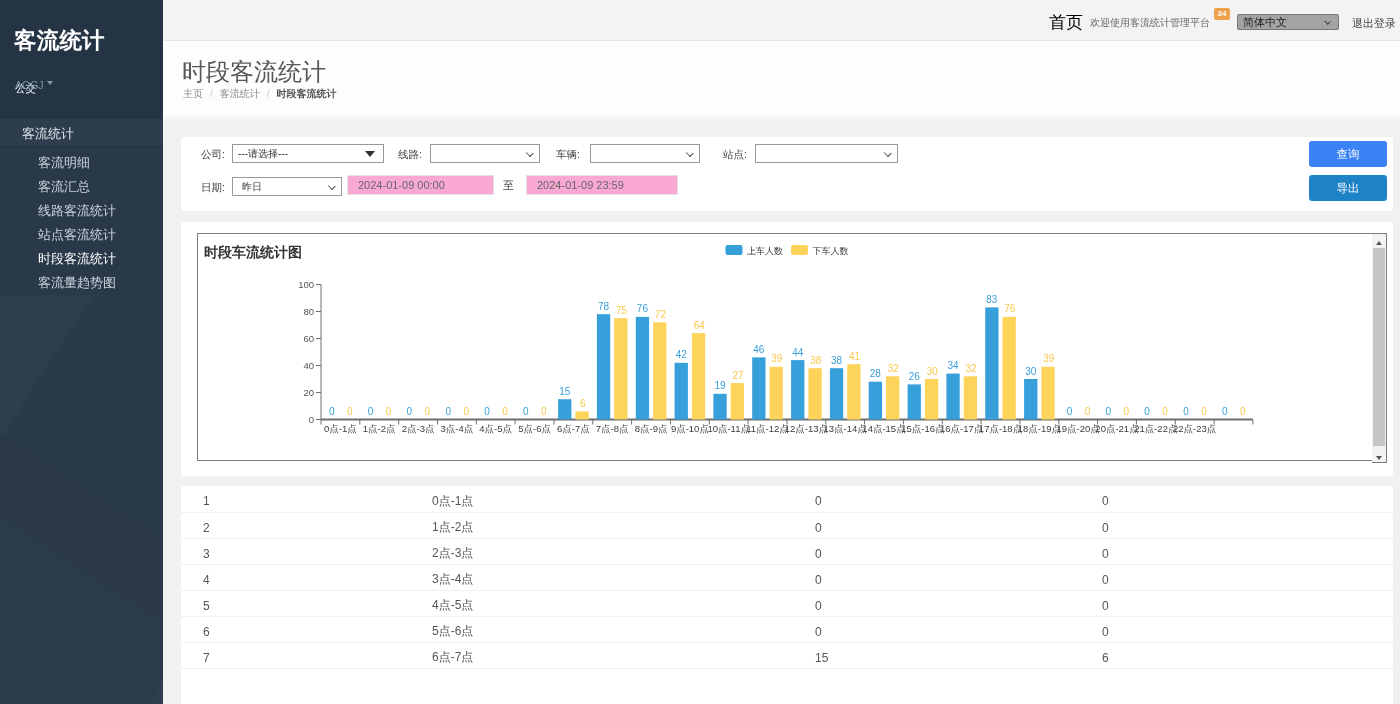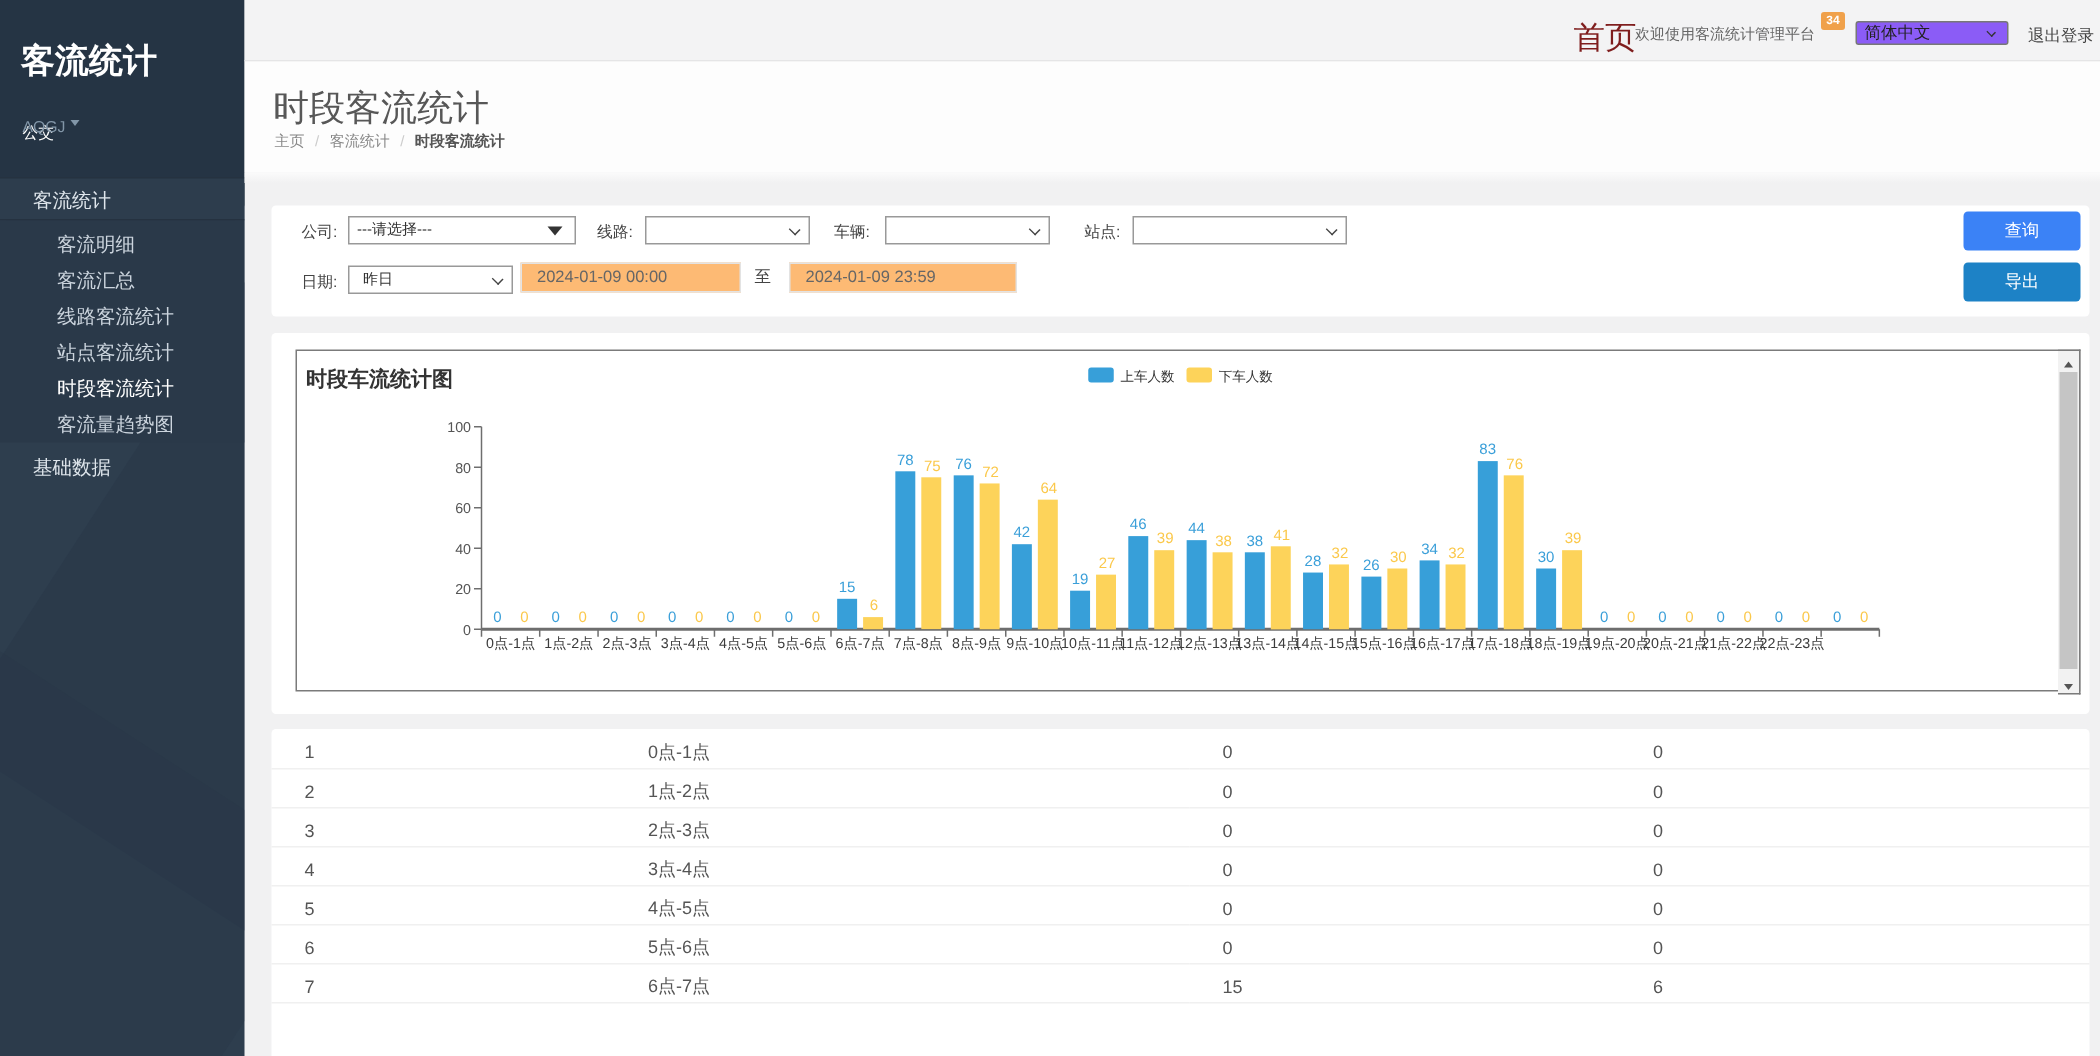--- a/index.html
+++ b/index.html
@@ -16,43 +16,43 @@
 #org2{position:absolute;left:15px;top:79px;font-size:10.5px;color:#8296a8}
 #org2 .car{display:inline-block;margin-left:3px;width:0;height:0;border:3.5px solid transparent;border-top:4.5px solid #8296a8;vertical-align:1px}
 #menu{position:absolute;left:0;top:118px;width:163px}
 .mhead{height:29px;line-height:29px;padding-left:22px;font-size:13px;color:#dfe6ec;background:#2d3d4d;border-top:1px solid #253240;border-bottom:1px solid #253240}
 .msub{background:#2a3949;padding:4px 0 0}
 .msub a{display:block;height:24px;line-height:24px;padding-left:38px;font-size:13px;color:#ccd5de}
 .msub a.on{color:#fff}
 .msec{height:34px;line-height:34px;padding-left:22px;font-size:13px;color:#dfe6ec}
 
 #topbar{position:absolute;left:163px;top:0;width:1237px;height:41px;background:#f3f3f4;border-bottom:1px solid #e5e5e6}
-#tb-home{position:absolute;left:886px;top:11px;font-size:21px;color:#7f1d1d}
+#tb-home{position:absolute;left:886px;top:11px;font-size:17px;color:#000000}
 #tb-wel{position:absolute;left:927px;top:16px;font-size:10px;color:#666;white-space:nowrap}
 #tb-badge{position:absolute;left:1051px;top:8px;background:#f0a14b;color:#fff;font-size:8px;font-weight:bold;border-radius:2px;padding:1px 3.5px 2px;line-height:9px}
-#tb-sel{position:absolute;left:1074px;top:14px;width:102px;height:16px;background:#8b5cf6;border:1px solid #777;border-radius:2px;font-size:11px;color:#222;line-height:14px;padding-left:5px}
+#tb-sel{position:absolute;left:1074px;top:14px;width:102px;height:16px;background:#a3a3a3;border:1px solid #777;border-radius:2px;font-size:11px;color:#222;line-height:14px;padding-left:5px}
 #tb-sel .chev{position:absolute;right:8px;top:4px;width:5px;height:5px;border-right:1.4px solid #333;border-bottom:1.4px solid #333;transform:rotate(45deg) scale(1,.8)}
 #tb-out{position:absolute;left:1189px;top:16px;font-size:11px;color:#444;white-space:nowrap}
 
 #chead{position:absolute;left:163px;top:41px;width:1237px;height:74px;background:#fdfdfd}
 #chead h1{position:absolute;left:19px;top:15px;font-size:24px;font-weight:normal;color:#575757}
 #bc{position:absolute;left:20px;top:46px;font-size:10px;color:#888}
 #bc .sep{color:#ccc;margin:0 7px}
 #bc b{color:#555}
 #cshadow{position:absolute;left:163px;top:115px;width:1237px;height:7px;background:linear-gradient(#fbfbfb,#f1f1f2)}
 
 .card{position:absolute;left:181px;width:1212px;background:#fff;border-radius:3px}
 #card-filter{top:137px;height:74px}
 #card-chart{top:222px;height:254px}
 #card-table{top:486px;height:240px}
 
 .flabel{position:absolute;font-size:10.5px;color:#444}
 .ctrl{position:absolute;background:#fff;border:1px solid #999;font-size:10px;color:#333}
 .chev2{position:absolute;width:5.5px;height:5.5px;border-right:1.4px solid #444;border-bottom:1.4px solid #444;transform:rotate(45deg) scale(1,.85)}
-.gi{position:absolute;background:#fdba74;border:1px solid #e3e3e3;font-size:11px;color:#666;line-height:18px}
+.gi{position:absolute;background:#f9a8d4;border:1px solid #e3e3e3;font-size:11px;color:#666;line-height:18px}
 .btn{position:absolute;left:1128px;width:78px;height:26px;border-radius:3px;color:#fff;font-size:11.5px;text-align:center;line-height:26px}
 
 #chartbox{position:absolute;left:16px;top:11px;width:1190px;height:228px;border:1px solid #7b7b7b}
 #chartsvg{position:absolute;left:0;top:0}
 
 #sbar{position:absolute;right:0;top:0;width:14px;height:228px;background:#f2f2f2;border-top:1px solid #7b7b7b;border-bottom:1px solid #7b7b7b;border-right:1px solid #7b7b7b;box-sizing:content-box;margin:-1px -1px 0 0}
 #sbar .ar{position:absolute;left:0;width:14px;height:12px;background:#f2f2f2}
 #sbar .tri-u{position:absolute;left:3.5px;top:4px;width:0;height:0;border:3.5px solid transparent;border-bottom:4.5px solid #555}
 #sbar .tri-d{position:absolute;left:3.5px;top:6px;width:0;height:0;border:3.5px solid transparent;border-top:4.5px solid #555}
 #sbar .thumb{position:absolute;left:1px;top:14px;width:12px;height:198px;background:#c5c5c5}
@@ -77,21 +77,20 @@
     <div id="menu">
       <div class="mhead">客流统计</div>
       <div class="msub">
         <a>客流明细</a>
         <a>客流汇总</a>
         <a>线路客流统计</a>
         <a>站点客流统计</a>
         <a class="on">时段客流统计</a>
         <a>客流量趋势图</a>
       </div>
-      <div class="msec">基础数据</div>
     </div>
   </div>
 
   <div id="topbar">
     <div id="tb-home">首页</div>
     <div id="tb-wel">欢迎使用客流统计管理平台</div>
     <div id="tb-badge">34</div>
     <div id="tb-sel">简体中文<span class="chev"></span></div>
     <div id="tb-out">退出登录</div>
   </div>

